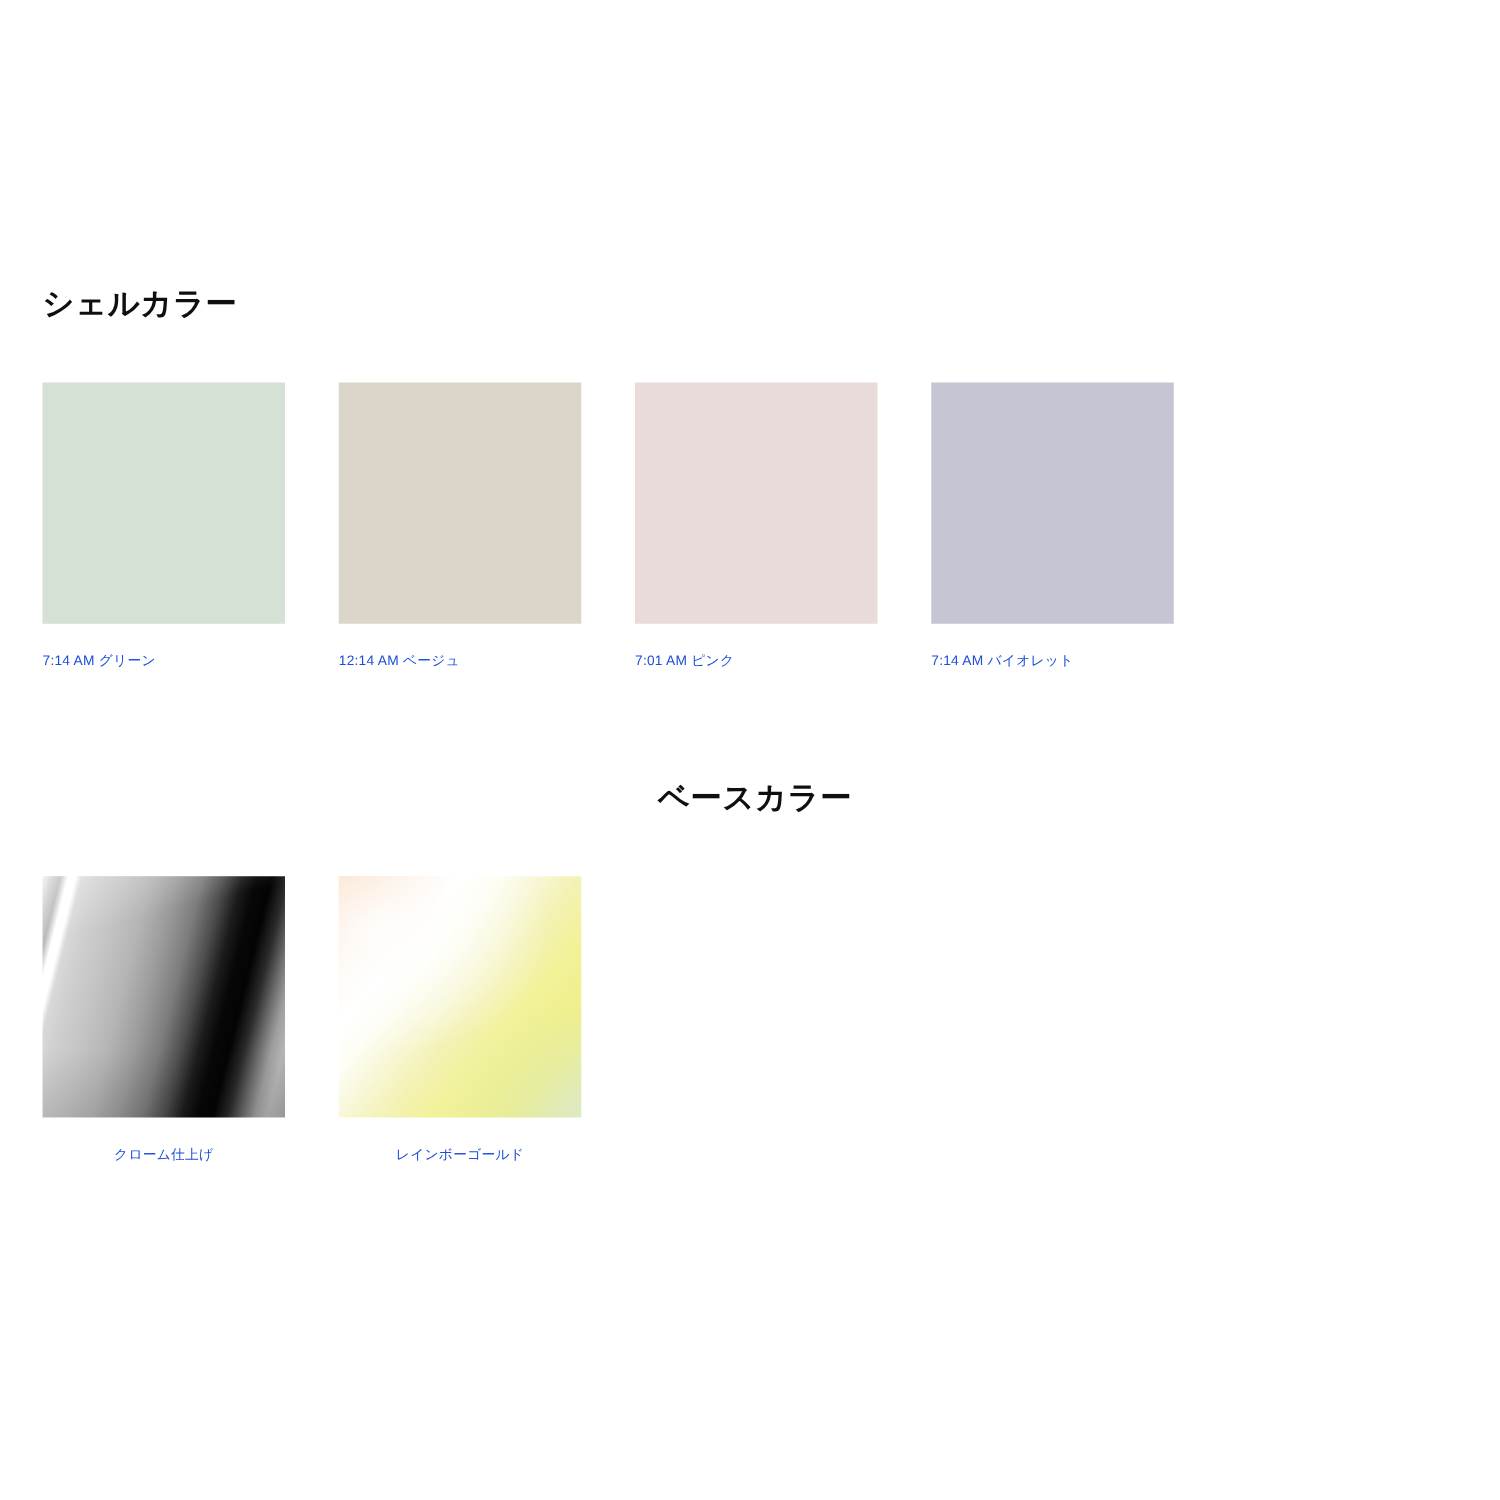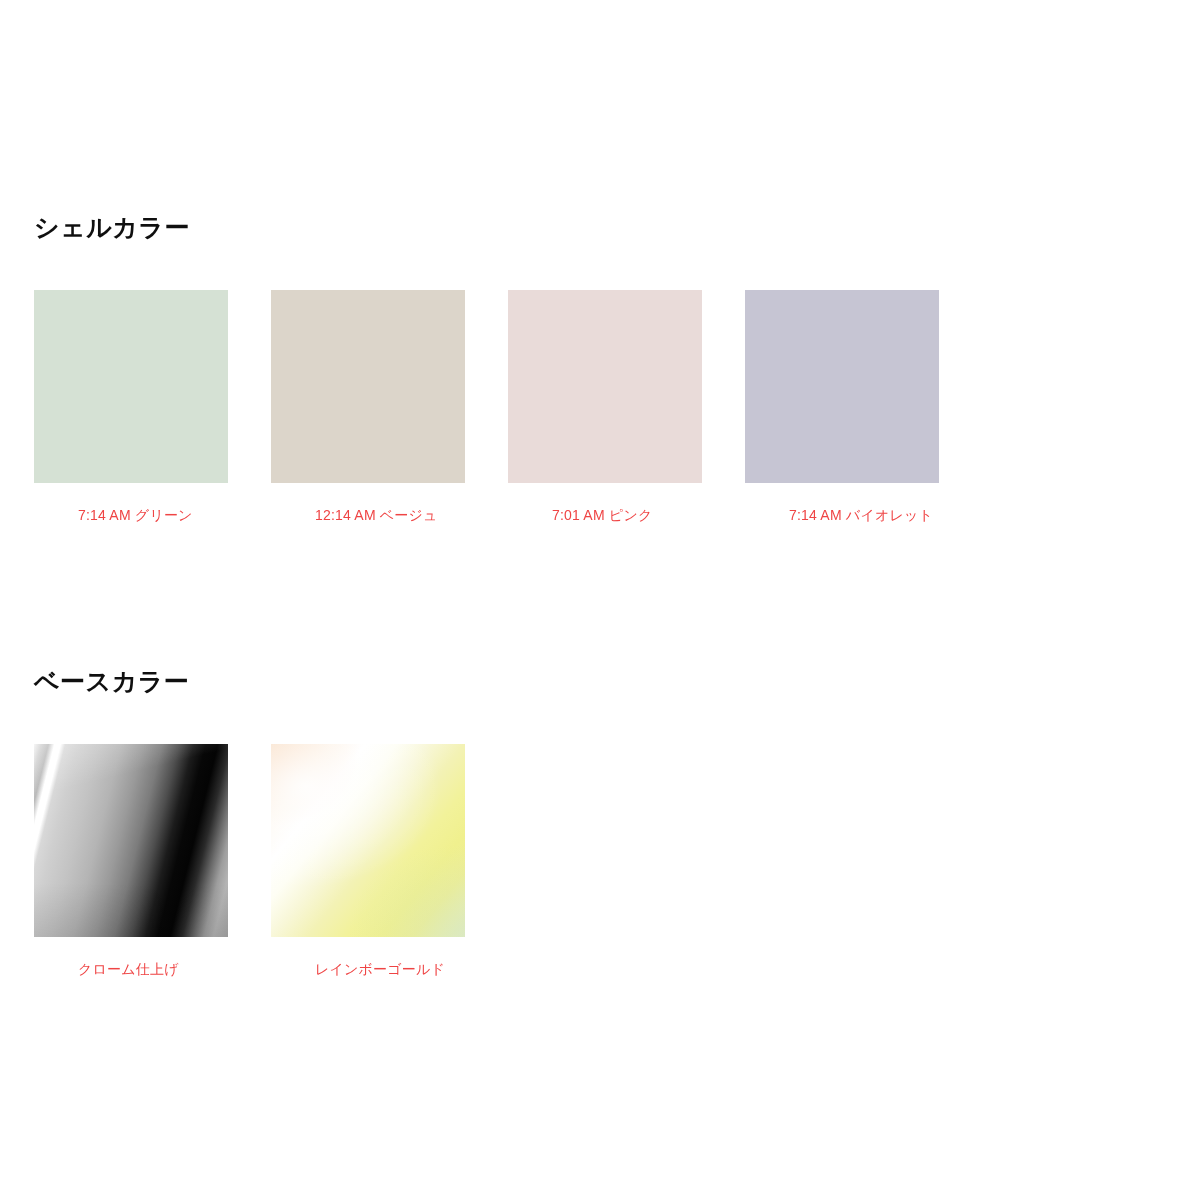--- a/index.html
+++ b/index.html
@@ -21,28 +21,29 @@
     position: relative;
     width: 1200px;
     height: 1200px;
     box-sizing: border-box;
   }
 
   
   .section-shell {
     position: absolute;
     left: 34px;
-    top: 212px;
+    top: 228px;
     width: 1140px;
   }
   .section-base {
     position: absolute;
     left: 34px;
-    top: 666px;
+    top: 623px;
     width: 1140px;
+    text-align: center;
   }
 
   .section-title {
     font-size: 25px;
     font-weight: 700;
     letter-spacing: 0.5px;
     line-height: 1.25;
     margin: 0 0 47px 0;
     color: #0f0f0f;
     white-space: nowrap;
@@ -62,27 +63,26 @@
 
   .swatch-chip {
     width: 194px;
     height: 193px;
     display: block;
     border: 0;
   }
 
   .swatch-label {
     margin-top: 23px;
-    font-size: 14px;
+    font-size: 11px;
     font-weight: 500;
     line-height: 1.35;
-    color: #ef4444;
+    color: #1d4ed8;
     white-space: nowrap;
     letter-spacing: 0.2px;
-    margin-left: 44px;
   }
 
   
   .chip-rainbow {
     position: relative;
     overflow: hidden;
     background:
       linear-gradient(129deg,
         #f7dcc0 0%,
         #fbe9d6 9%,

